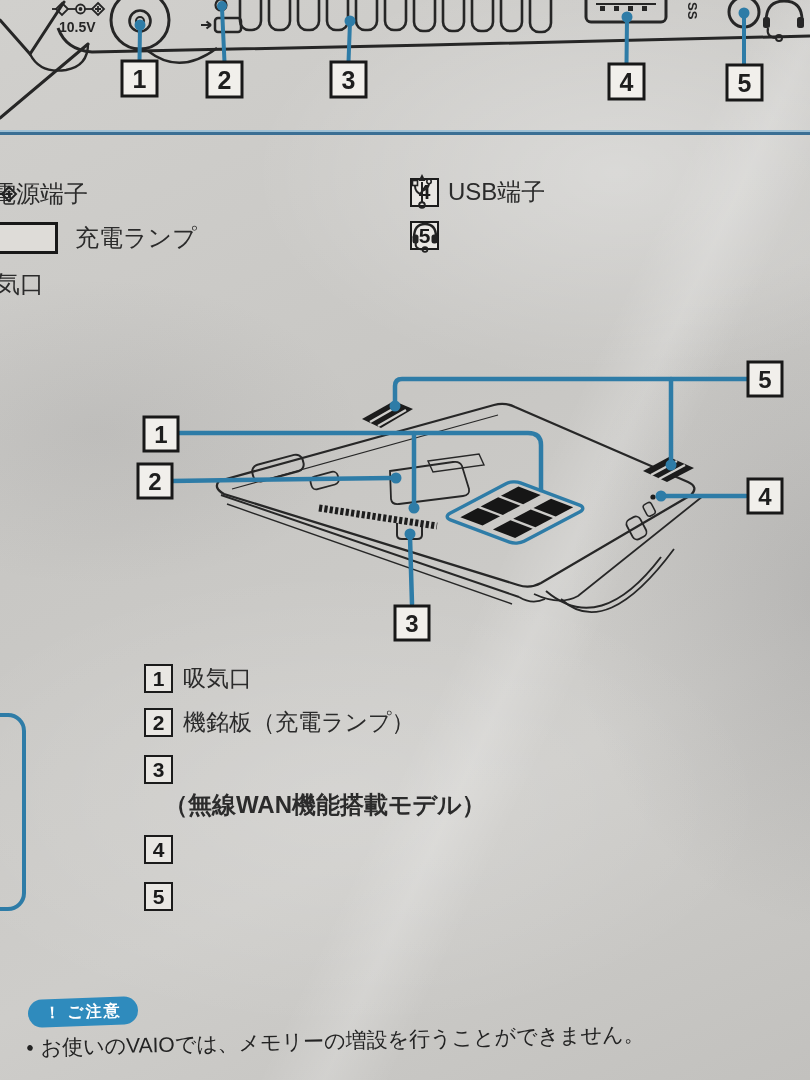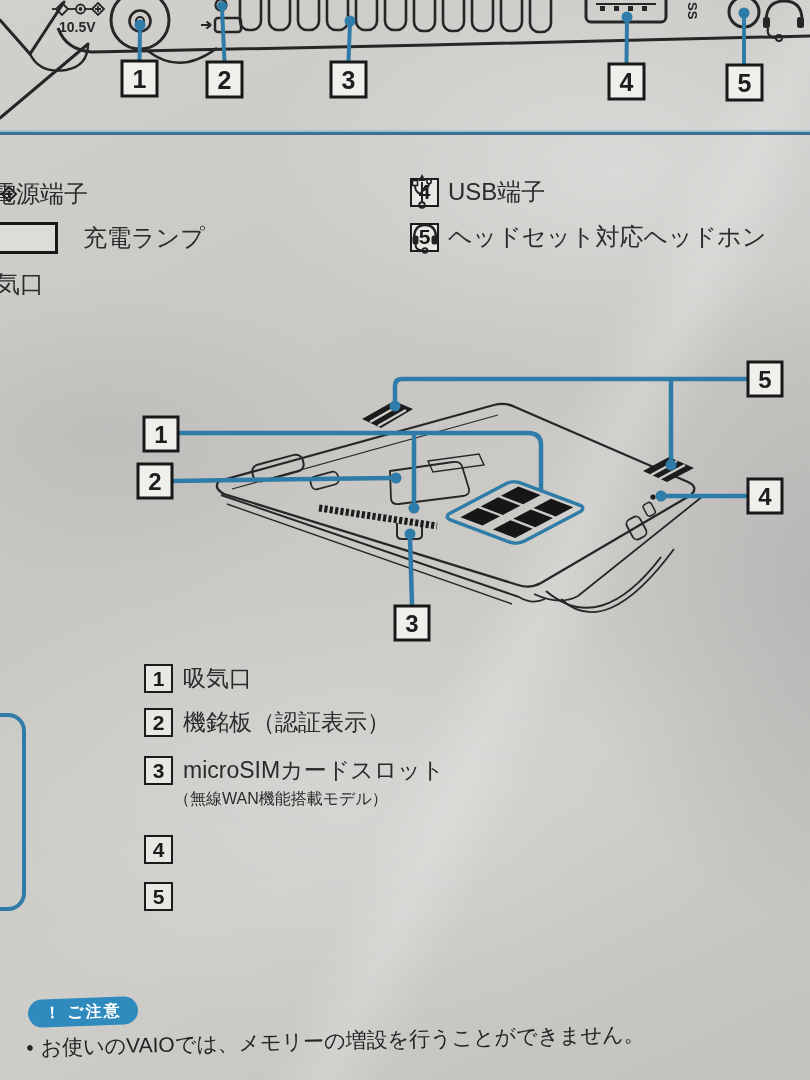--- a/index.html
+++ b/index.html
@@ -22,21 +22,21 @@
     background:#3b6f94;border-top:2px solid #9fc0d4;box-sizing:border-box;}
   .legend-row{position:absolute;display:flex;align-items:center;gap:9px;
     font-size:24px;color:#2b2b2b;white-space:nowrap;}
   .numbox{display:flex;align-items:center;justify-content:center;flex:0 0 auto;
     width:29px;height:29px;box-sizing:border-box;border:2.5px solid #1b1b1b;
     background:#e9e7e3;font-size:21px;font-weight:600;color:#1b1b1b;}
   .lamp-rect{width:88px;height:32px;box-sizing:border-box;border:3.5px solid #181818;
     background:#dedcd8;flex:0 0 auto;}
   .item-row{position:absolute;left:144px;display:flex;align-items:center;gap:10px;
     font-size:23px;color:#2b2b2b;white-space:nowrap;}
-  .item-sub{position:absolute;left:174px;font-size:16px;color:#2b2b2b;white-space:nowrap;}
+  .item-sub{position:absolute;left:164px;font-size:24px;color:#2b2b2b;white-space:nowrap;font-weight:bold;}
   .blue-frame{position:absolute;left:-50px;top:713px;width:76px;height:198px;
     border:4.5px solid #2e7ca7;border-radius:18px;box-sizing:border-box;}
   .note-badge{position:absolute;left:28px;top:998px;width:110px;height:28px;
     background:#2f8bbd;border-radius:14px;display:flex;align-items:center;justify-content:center;
     gap:7px;color:#fff;font-size:16px;font-weight:bold;transform:rotate(-2deg);}
   .note-line{position:absolute;left:26px;top:1034px;display:flex;gap:7px;align-items:baseline;
     font-size:21px;color:#232323;transform:rotate(-1.3deg);transform-origin:left top;white-space:nowrap;}
 </style>
 </head>
 <body>
@@ -158,21 +158,21 @@
         <path d="M0,10 H10"></path>
         <path d="M17,3 L24,10 L17,17 L10,10 Z"></path>
         <path d="M13.5,10 H20.5 M17,6.5 V13.5"></path>
       </g>
     </svg>
     <span>電源端子</span>
   </div>
 
   <div class="legend-row" style="left:-30px;top:222px;">
     <span class="lamp-rect"></span>
-    <span style="margin-left:16px;">充電ランプ</span>
+    <span style="margin-left:8px;">充電ランプ</span>
   </div>
 
   <div class="legend-row" style="left:-4px;top:268px;">
     <span>気口</span>
   </div>
 
   <div class="legend-row" style="left:410px;top:176px;">
     <span class="numbox">4</span>
     <svg width="22" height="36" viewBox="0 0 22 36">
       <g stroke="#222" fill="none" stroke-width="2">
@@ -192,21 +192,20 @@
     <span class="numbox">5</span>
     <svg width="30" height="30" viewBox="0 0 30 30">
       <g stroke="#222" fill="none" stroke-width="2.4">
         <path d="M4,17 Q4,3 15,3 Q26,3 26,16"></path>
         <path d="M6,21 Q4,28 13,28.5" stroke-width="2"></path>
       </g>
       <rect x="2.5" y="13.5" width="6" height="9" rx="2.5" fill="#222"></rect>
       <rect x="21.5" y="13.5" width="6" height="9" rx="2.5" fill="#222"></rect>
       <circle cx="15" cy="28.5" r="2.4" stroke="#222" stroke-width="1.8" fill="none"></circle>
     </svg>
-    <span>ヘッドセット対応ヘッドホン</span>
   </div>
 
   <svg class="bottom-svg" width="810" height="330" viewBox="0 340 810 330">
 
     <g stroke="#272727" fill="none">
       <path d="M219,481 L494,405 Q505,402 515,407 L688,482 Q699,487 691,495 L541,583 Q530,589 518,585 L224,494 Q213,488 219,481 Z" stroke-width="2.3"></path>
       <path d="M232,489 L498,415" stroke-width="1.1"></path>
       <path d="M221,495 L519,597" stroke-width="2"></path>
       <path d="M227,504 L512,604" stroke-width="1.4"></path>
       <path d="M519,597 Q532,605 545,599" stroke-width="1.8"></path>
@@ -300,25 +299,24 @@
   </svg>
 
   <div class="blue-frame"></div>
 
   <div class="item-row" style="top:663px;">
     <span class="numbox">1</span>
     <span>吸気口</span>
   </div>
   <div class="item-row" style="top:707px;">
     <span class="numbox">2</span>
-    <span>機銘板（認証表示）</span>
+    <span>機銘板（充電ランプ）</span>
   </div>
   <div class="item-row" style="top:755px;">
     <span class="numbox">3</span>
-    <span>microSIMカードスロット</span>
   </div>
   <div class="item-sub" style="top:789px;">（無線WAN機能搭載モデル）</div>
   <div class="item-row" style="top:835px;">
     <span class="numbox">4</span>
   </div>
   <div class="item-row" style="top:882px;">
     <span class="numbox">5</span>
   </div>
 
   <div class="note-badge">

